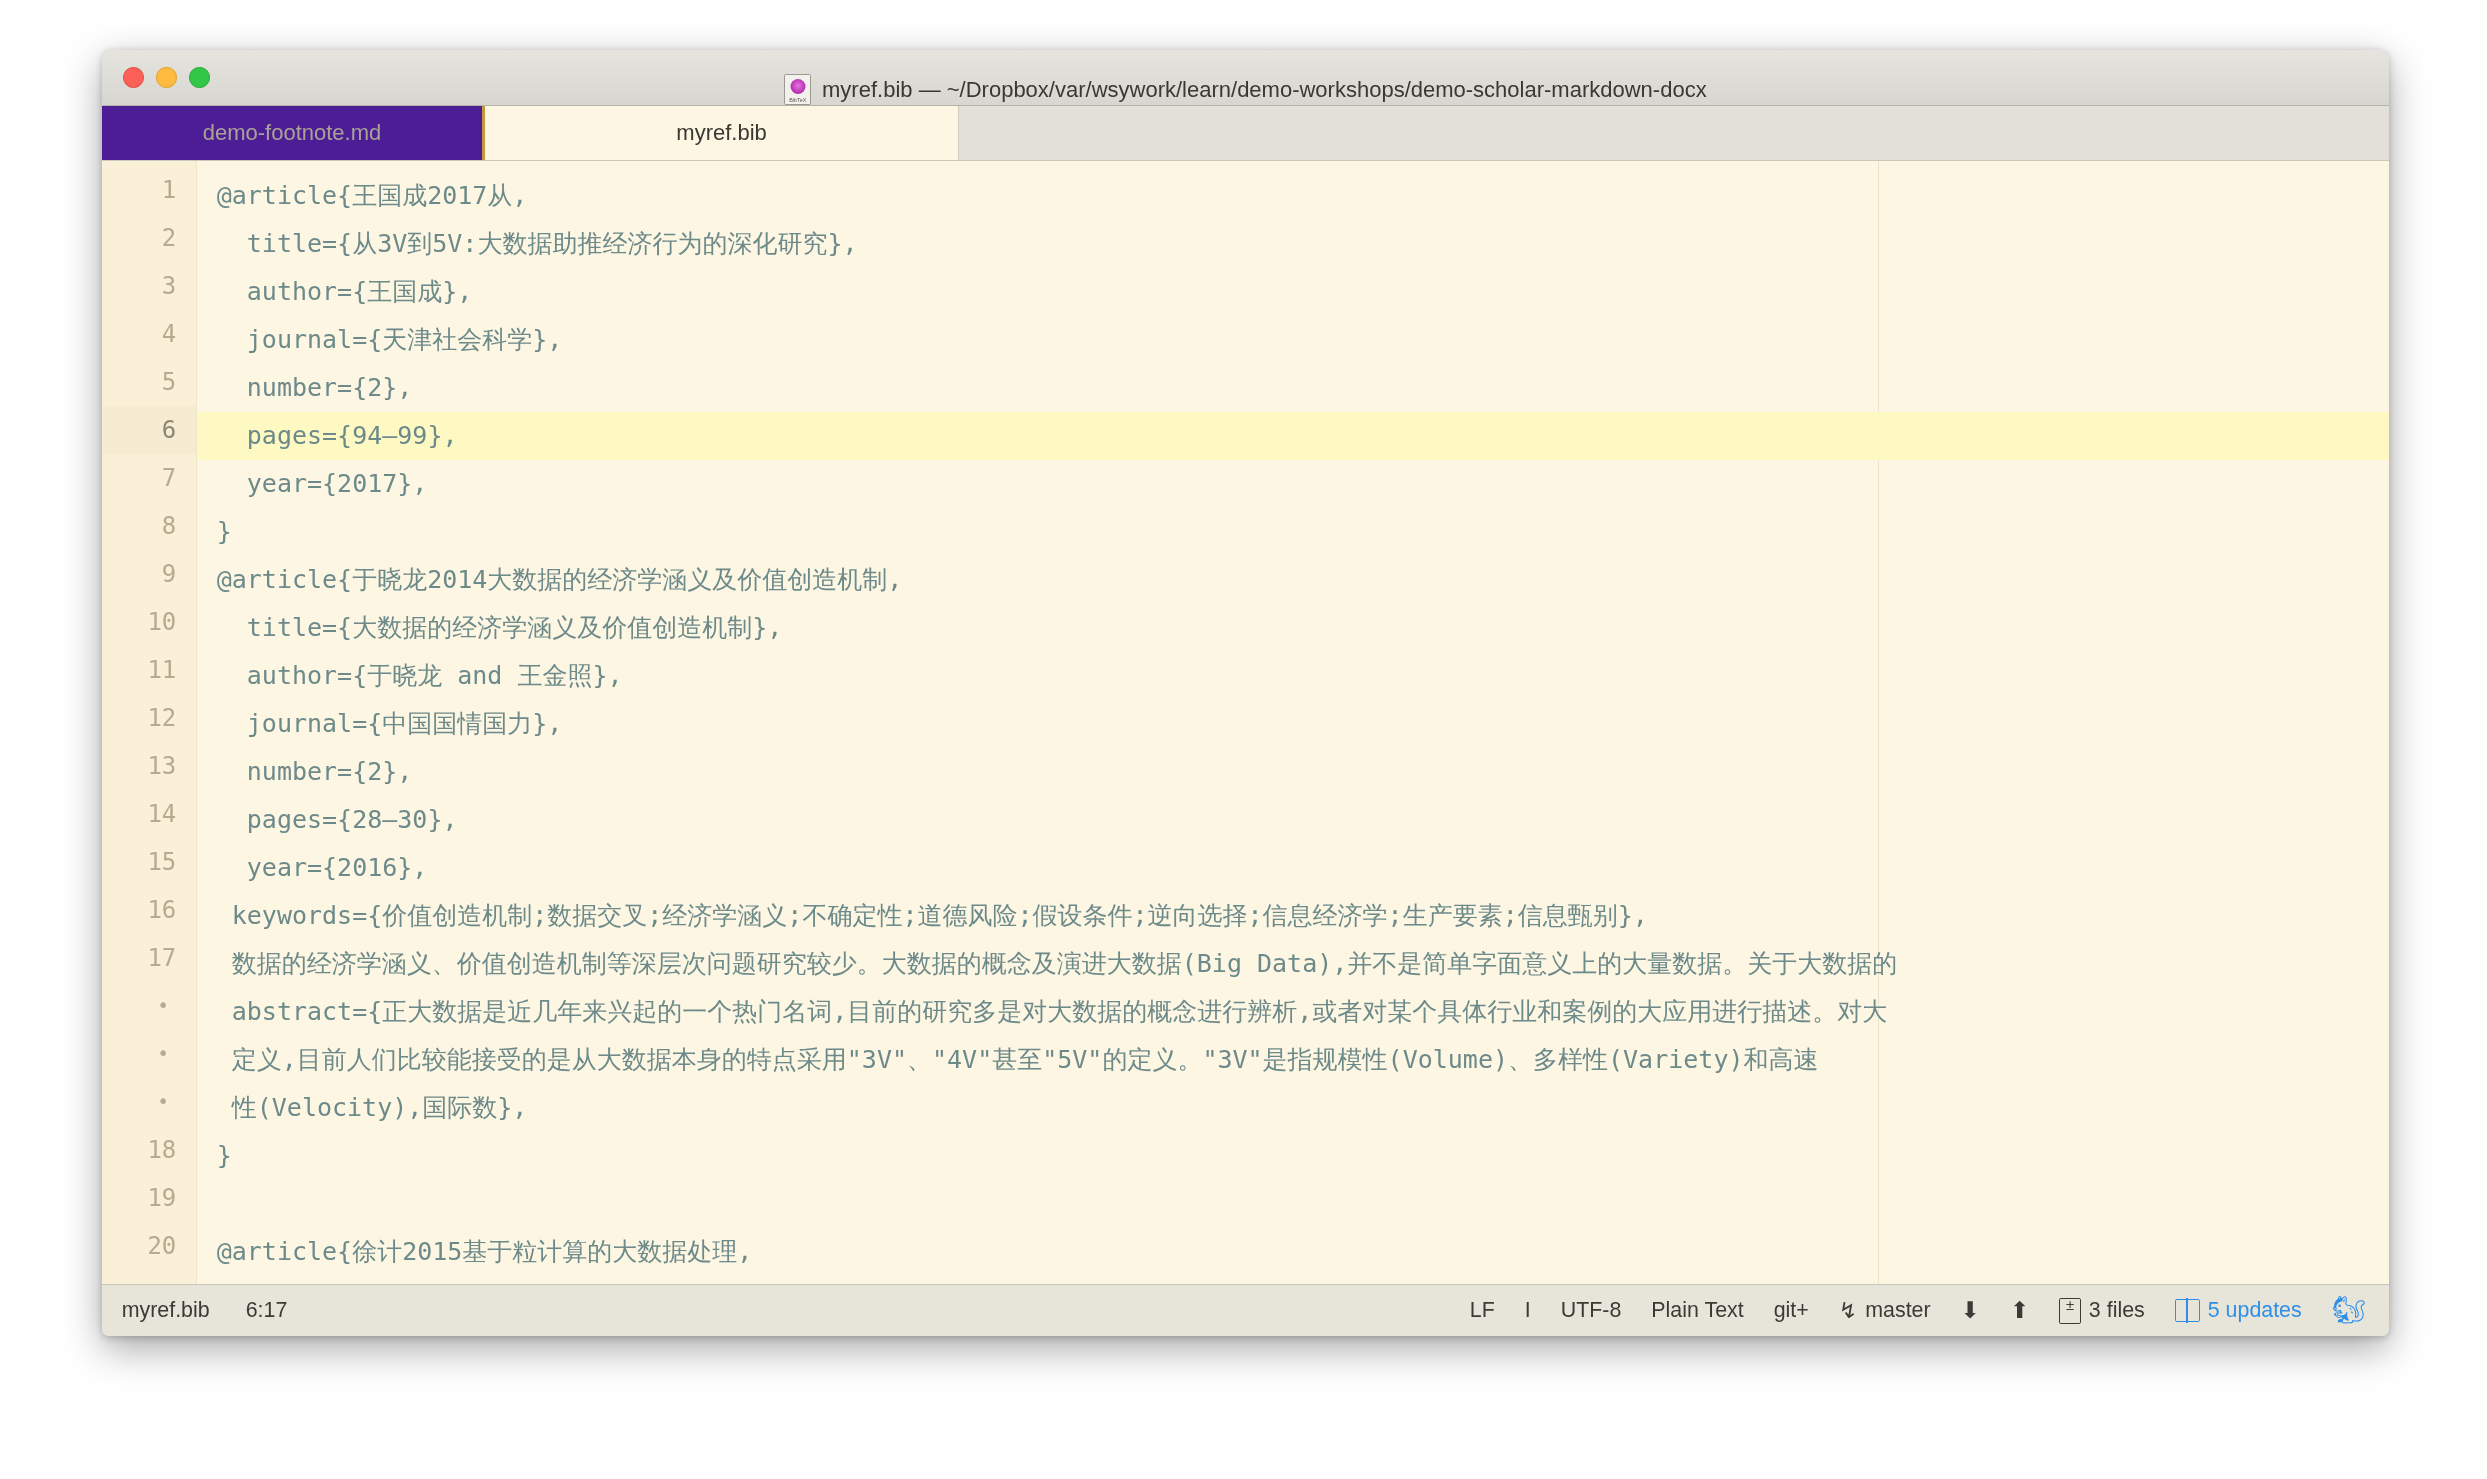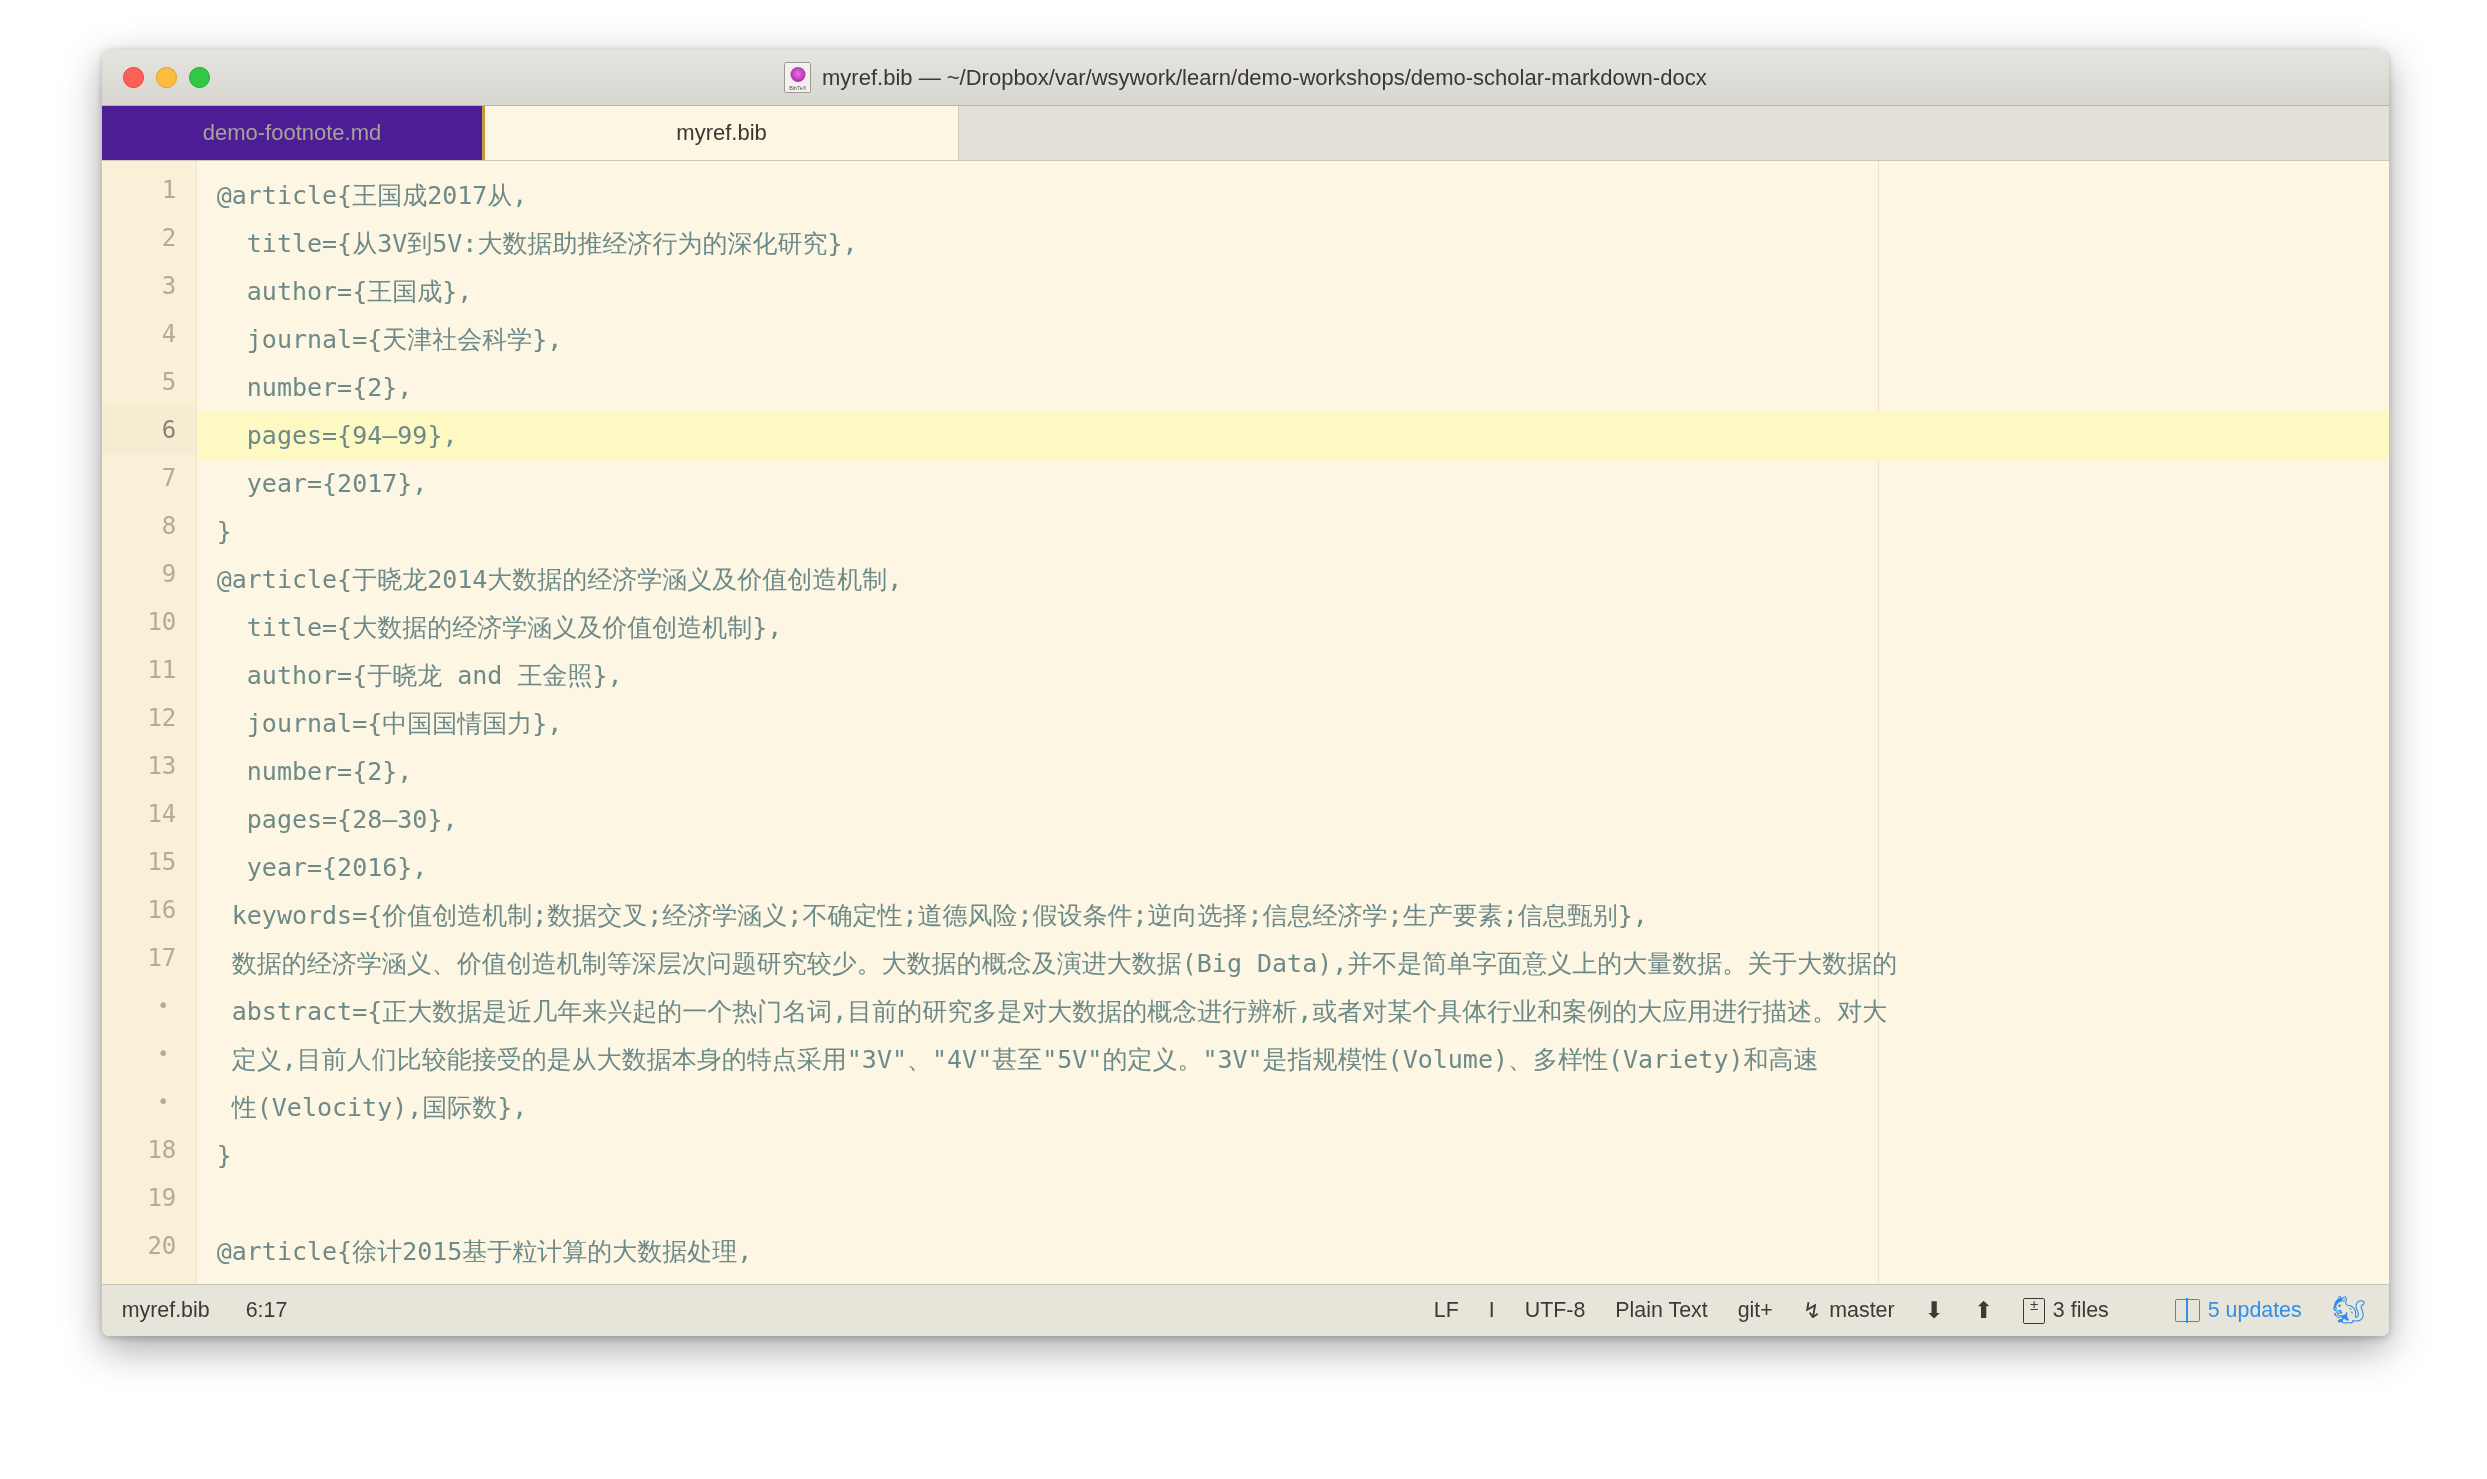--- a/index.html
+++ b/index.html
@@ -30,21 +30,21 @@
   }
 
   
   #titlebar {
     position: relative;
     height: 55px;
     flex: 0 0 55px;
     background: linear-gradient(to bottom, #e6e4df 0%, #d8d6d0 100%);
     border-bottom: 0.9px solid #b6b3ad;
     display: flex;
-    align-items: center;
+    align-items: flex-end;
     justify-content: center;
   }
   #traffic {
     position: absolute;
     left: 21.4px;
     top: 0;
     height: 55px;
     display: flex;
     align-items: center;
     gap: 12.5px;
@@ -208,21 +208,21 @@
     align-items: center;
     padding: 0 23px 0 19.7px;
     box-sizing: border-box;
     font-size: 21.4px;
     color: #3c3a35;
   }
   #status-left { display: flex; align-items: center; gap: 36px; }
   #status-spacer { flex: 1 1 auto; }
   #status-right { display: flex; align-items: center; gap: 30px; }
   .sitem { white-space: nowrap; display: flex; align-items: center; gap: 8px; }
-  .sitem.blue { color: #2f8fe8; margin-left: 36px; }
+  .sitem.blue { color: #2f8fe8; }
   .arrow-ico { font-size: 23px; line-height: 1; color: #3c3a35; }
   .file-ico {
     width: 19.7px; height: 24px;
     border: 1.8px solid #3c3a35;
     border-radius: 1.8px;
     position: relative;
     display: inline-block;
   }
   .file-ico:after {
     content: "\00B1";

